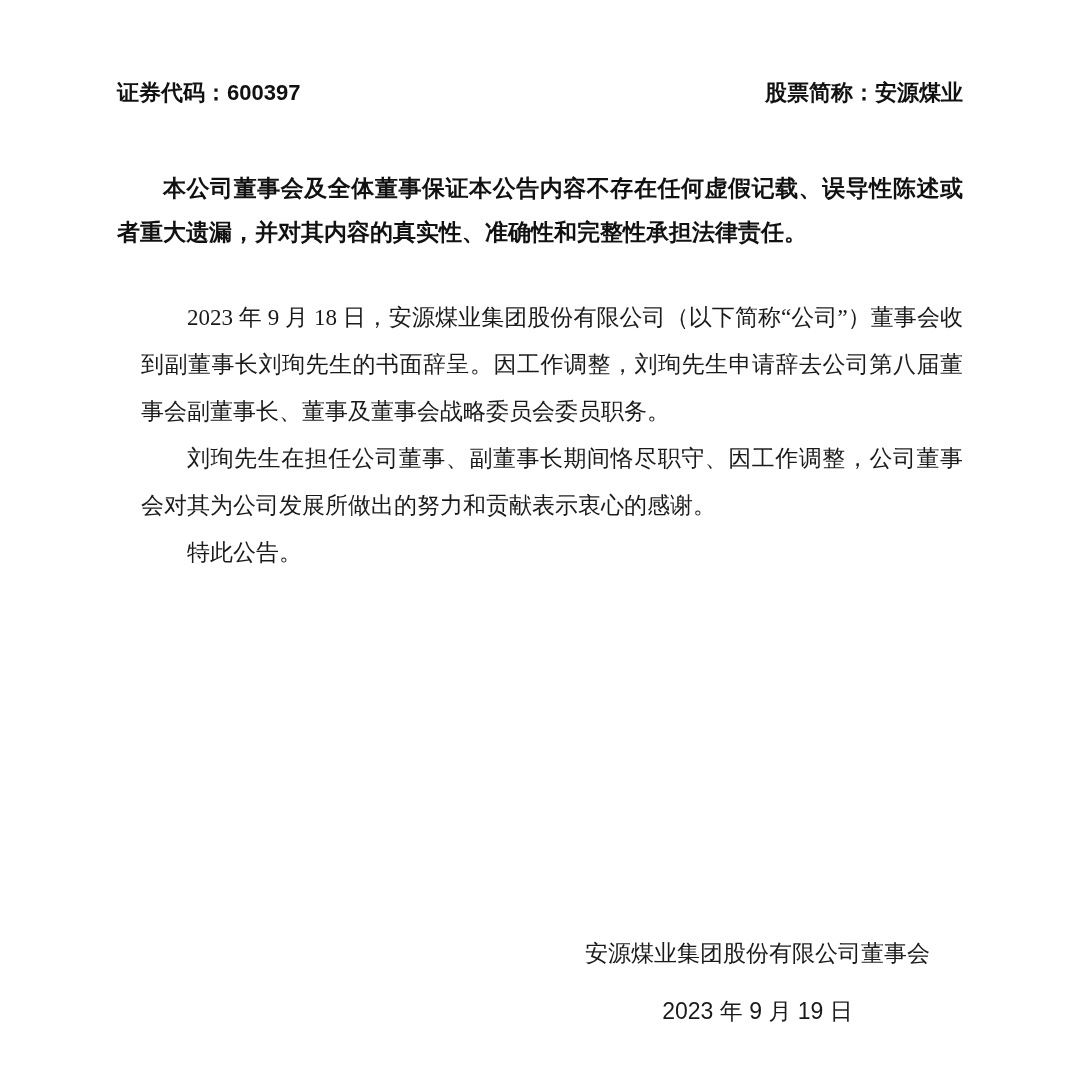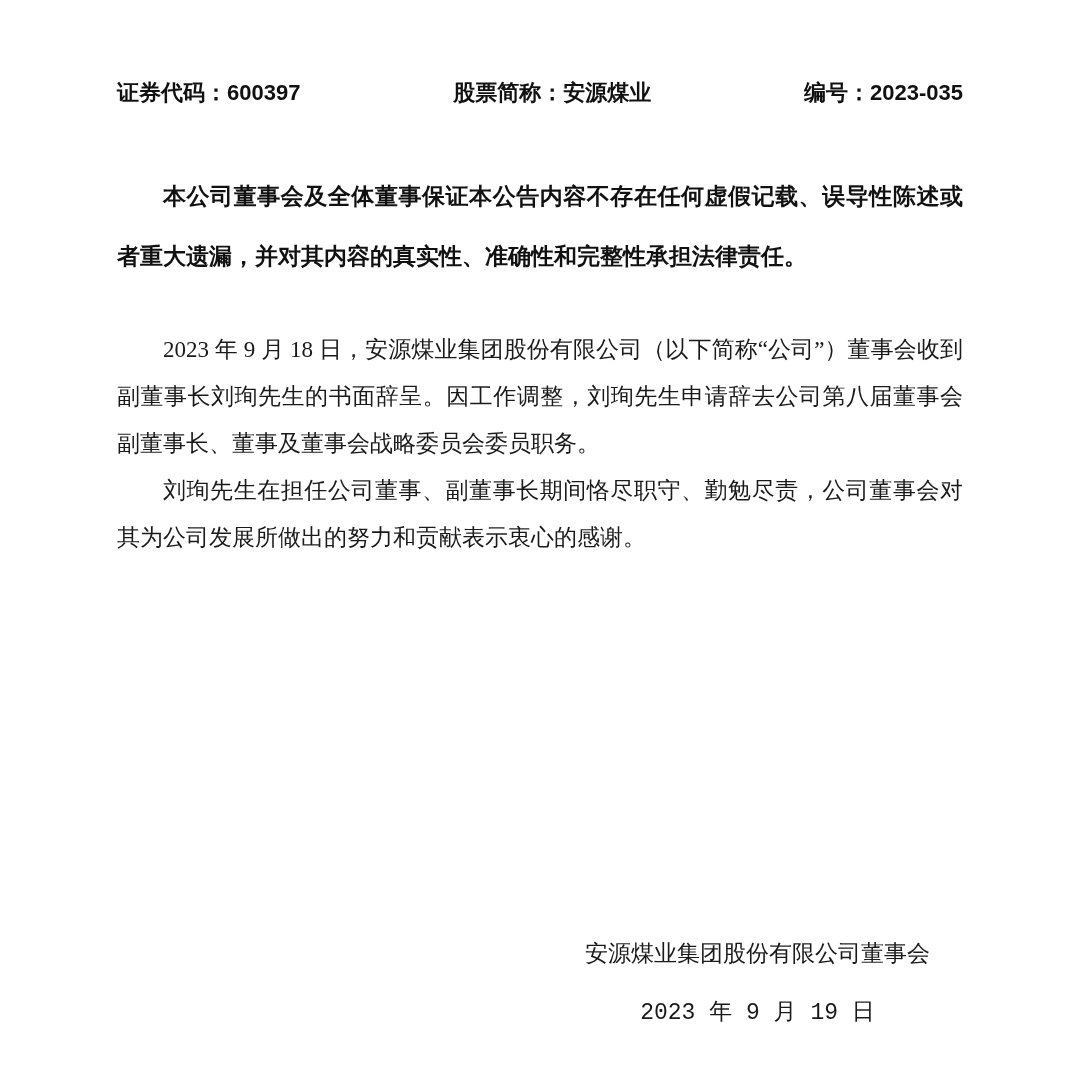--- a/index.html
+++ b/index.html
@@ -38,73 +38,74 @@
   }
   .doc-title .title-line {
     display: block;
   }
   
   .disclaimer {
     margin: 58px 0 8px 0;
     font-family: "Liberation Sans", "DejaVu Sans", sans-serif;
     font-weight: bold;
     font-size: 23px;
-    line-height: 60px;
+    line-height: 44px;
     color: #111111;
     text-indent: 2em;
     text-align: justify;
   }
   
   .doc-body {
     margin-top: 40px;
+    margin-left: 24px;
   }
   .para {
     margin: 0;
     font-family: "Liberation Serif", "DejaVu Serif", serif;
     font-size: 23px;
     line-height: 47px;
     color: #1a1a1a;
     text-indent: 2em;
     text-align: justify;
   }
   
   .signature {
     position: absolute;
     right: 150px;
     top: 938px;
     text-align: center;
-    font-family: Liberation Mono, monospace;
+    font-family: Liberation Sans, sans-serif;
     font-size: 23px;
     color: #1a1a1a;
   }
   .signature .sig-company {
     white-space: nowrap;
   }
   .signature .sig-date {
     margin-top: 27px;
     white-space: nowrap;
   }
 </style>
 </head>
 <body>
 
 <div class="page">
 
   <div class="doc-header">
     <span>证券代码：600397</span>
     <span>股票简称：安源煤业</span>
-    <span>编号：2023-035</span>
   </div>
 
 
   <p class="disclaimer">本公司董事会及全体董事保证本公告内容不存在任何虚假记载、误导性陈述或者重大遗漏，并对其内容的真实性、准确性和完整性承担法律责任。</p>
 
   <div class="doc-body">
     <p class="para">2023 年 9 月 18 日，安源煤业集团股份有限公司（以下简称“公司”）董事会收到副董事长刘珣先生的书面辞呈。因工作调整，刘珣先生申请辞去公司第八届董事会副董事长、董事及董事会战略委员会委员职务。</p>
-    <p class="para">刘珣先生在担任公司董事、副董事长期间恪尽职守、勤勉尽责，公司董事会对其为公司发展所做出的努力和贡献表示衷心的感谢。</p>
+    <p class="para">刘珣先生在担任公司董事、副董事长期间恪尽职守、因工作调整，公司董事会对其为公司发展所做出的努力和贡献表示衷心的感谢。</p>
+    <p class="para">特此公告。</p>
   </div>
 
   <div class="signature">
     <div class="sig-company">安源煤业集团股份有限公司董事会</div>
     <div class="sig-date">2023 年 9 月 19 日</div>
   </div>
 
 </div>
 
 </body></html>

